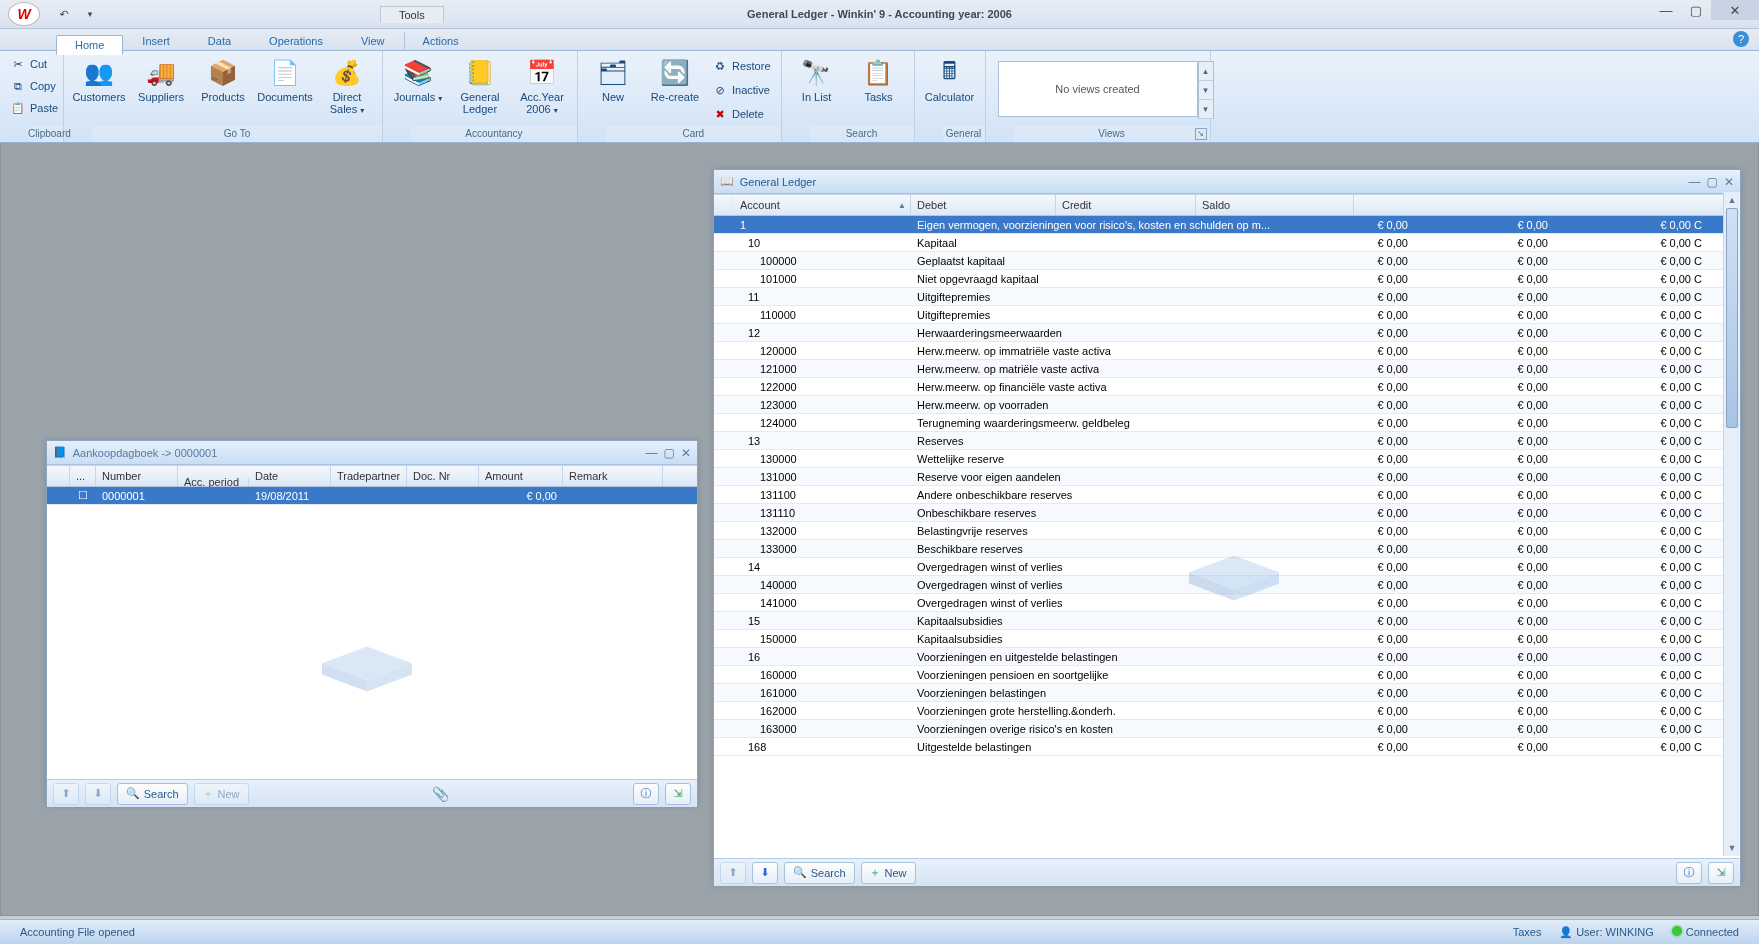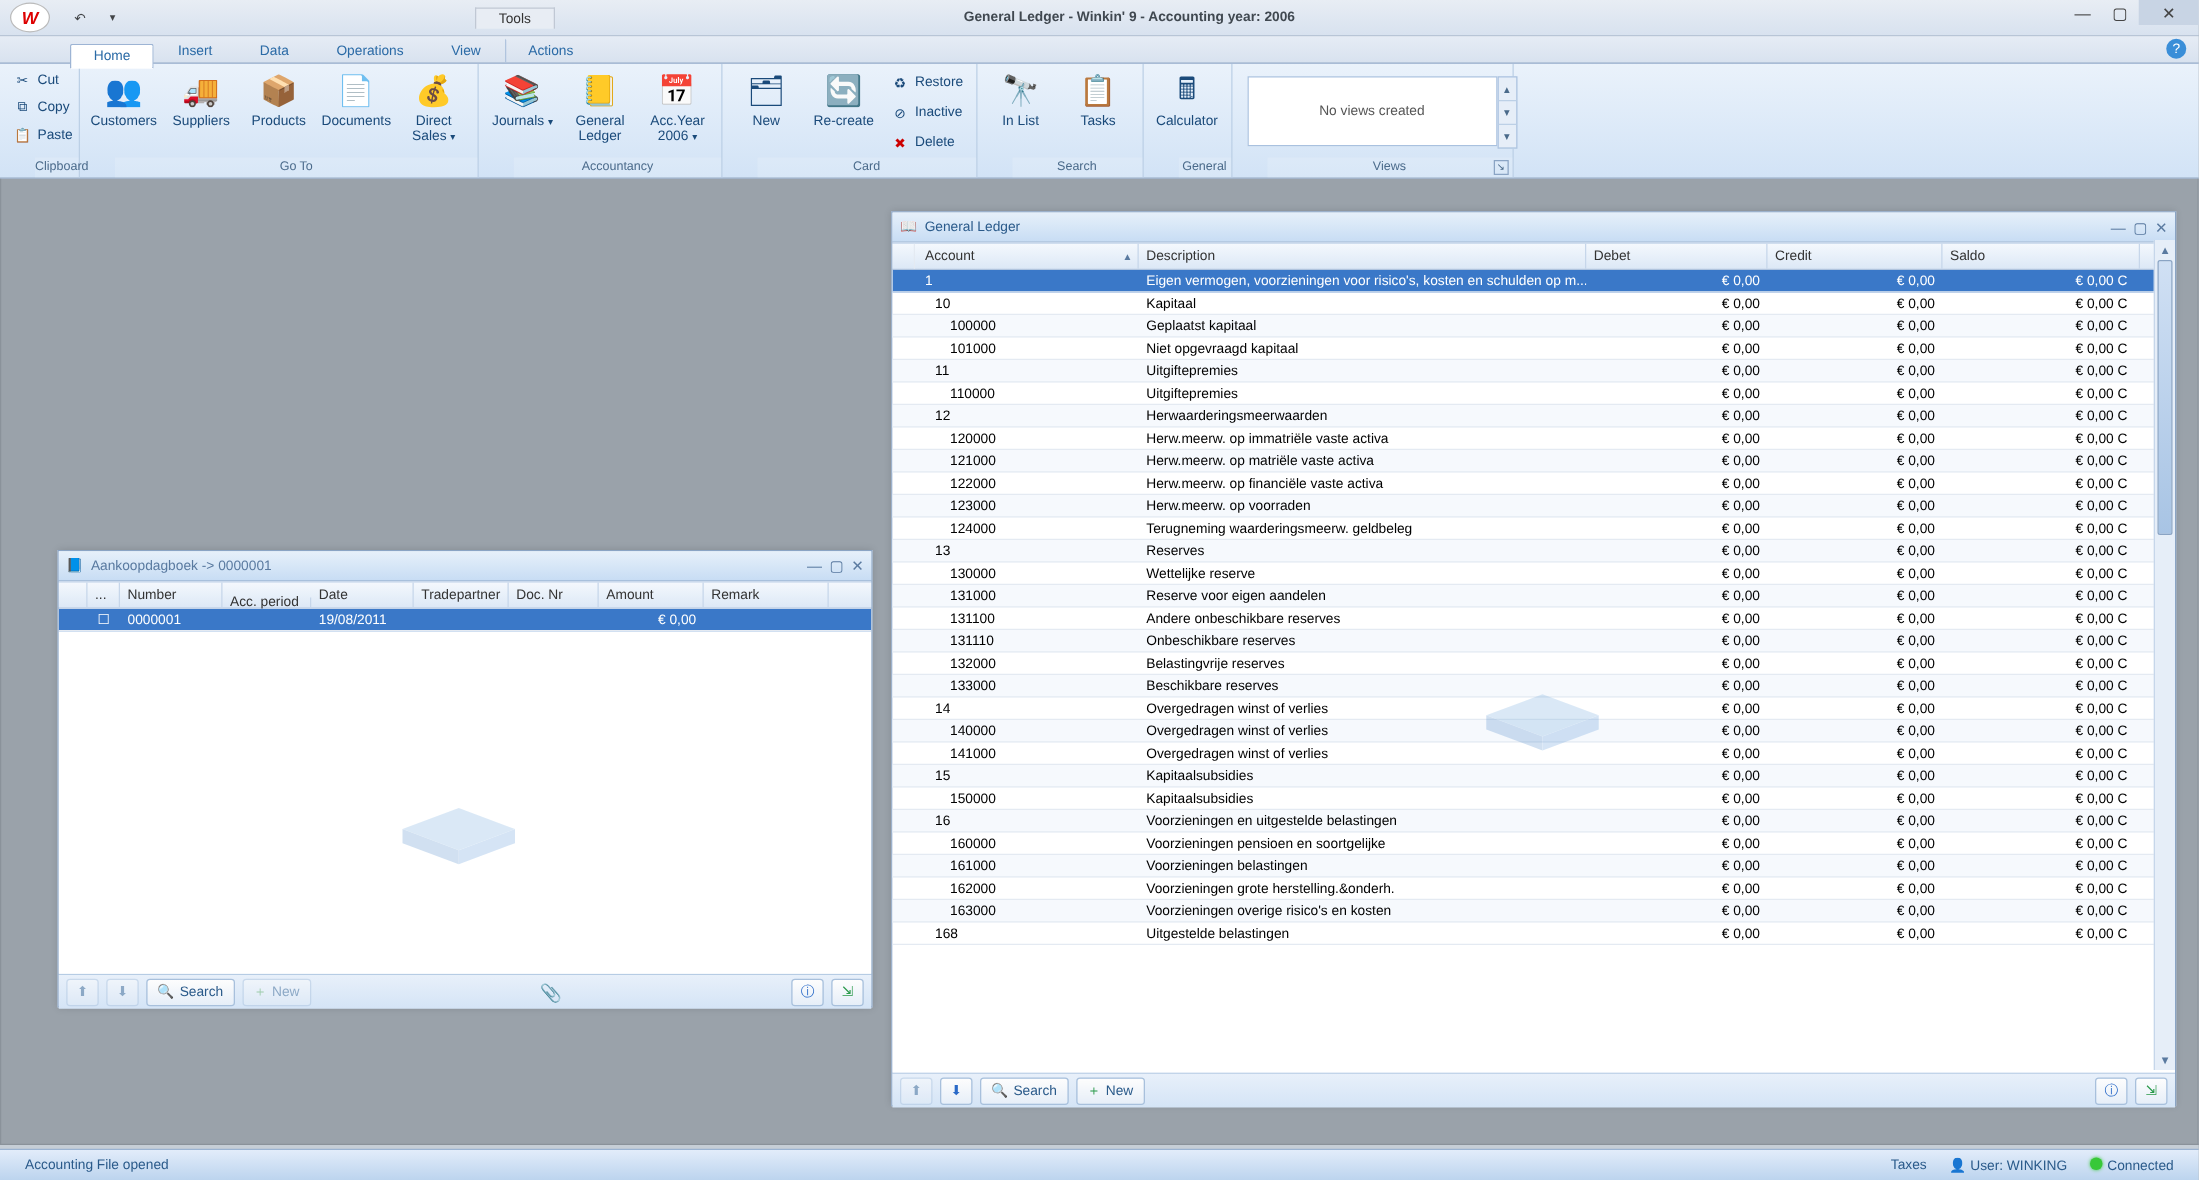--- a/index.html
+++ b/index.html
@@ -3,21 +3,21 @@
 <meta charset="utf-8">
 <style>
 * { box-sizing: border-box; margin: 0; padding: 0; }
 body { font-family: "Segoe UI", Tahoma, sans-serif; font-size: 11px; background: #c6ced6; overflow: hidden; width: 1759px; height: 944px; position: relative; }
 
 
 .titlebar { height: 29px; background: linear-gradient(#e8edf4,#d8e2ef); display: flex; align-items: center; position: relative; border-bottom: 1px solid #b8c5d6; }
 .app-logo { width: 32px; height: 24px; margin: 2px 10px 2px 8px; background: #fff; border-radius: 50%; display:flex; align-items:center; justify-content:center; color:#d00; font-weight:bold; font-style:italic; font-size:14px; border:1px solid #bbb;}
 .qat { display:flex; gap:6px; align-items:center; margin-left:4px;}
 .qat-btn { width:20px; height:20px; display:flex; align-items:center; justify-content:center; opacity:0.7;}
-.title-text { position:absolute; left:50%; transform:translateX(-50%); font-weight:bold; color:#404850;margin-left:24px; }
+.title-text { position:absolute; left:50%; transform:translateX(-50%); font-weight:bold; color:#404850; }
 .win-controls { position:absolute; right:0; top:0; display:flex; }
 .win-btn { width:30px; height:20px; display:flex; align-items:center; justify-content:center; color:#444; font-size:13px; }
 .tools-tab { position:absolute; left:380px; top:6px; border:1px solid #c0c8d4; border-bottom:none; padding:2px 18px; background:#e8edf4; font-size:11px; color:#333;}
 
 
 .menutabs { height: 22px; background: linear-gradient(#e6ecf5,#d8e2ef); display:flex; align-items:flex-end; padding-left:56px; border-bottom:1px solid #9db4d4; position:relative;}
 .menutab { padding: 3px 18px; color:#2a6aa6; cursor:pointer; border:1px solid transparent; border-bottom:none;}
 .menutab.active { background:#fff; border:1px solid #9db4d4; border-bottom:1px solid #fff; border-radius:2px 2px 0 0; position:relative; top:5px;}
 .help-q { position:absolute; right:10px; top:2px; width:16px; height:16px; border-radius:50%; background:#3a8ed8; color:#fff; text-align:center; line-height:16px; font-size:11px;}
 
@@ -334,21 +334,20 @@
         <span>▢</span>
         <span>✕</span>
       </div>
     </div>
     <div class="gridhead">
       <div class="gh-cell gl-row-ind"></div>
       <div class="gh-cell gl-c-acct">
           <span>Account</span>
           <span class="sort-ind">▲</span>
         </div>
-      <div class="gh-cell gl-c-desc">Description</div>
       <div class="gh-cell gl-c-deb" style="text-align:left;">Debet</div>
       <div class="gh-cell gl-c-cred" style="text-align:left;">Credit</div>
       <div class="gh-cell gl-c-sal" style="text-align:left;">Saldo</div>
     </div>
     <div class="gridbody" id="gl-body" style="height:642px;">
       <div class="bookmark" style="left:460px; top:300px;">
         <svg viewBox="0 0 100 80">
             <path d="M10 50 L50 35 L90 50 L50 65 Z" fill="#6fa8dc"></path>
             <path d="M10 50 L10 60 L50 75 L50 65 Z" fill="#4a86c8"></path>
             <path d="M90 50 L90 60 L50 75 L50 65 Z" fill="#5a96d8"></path>

